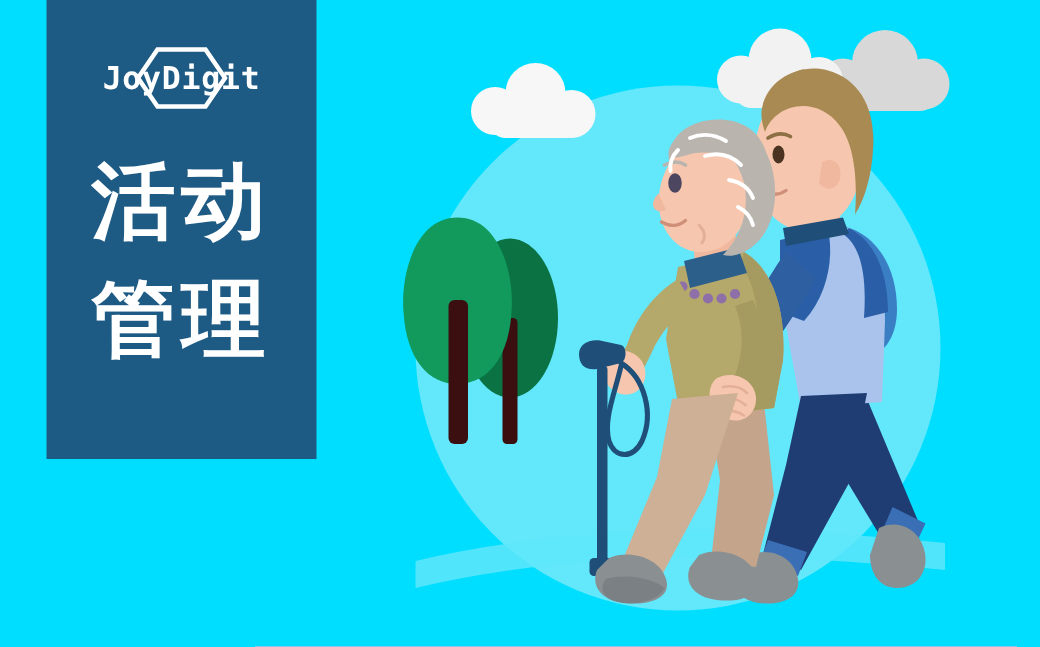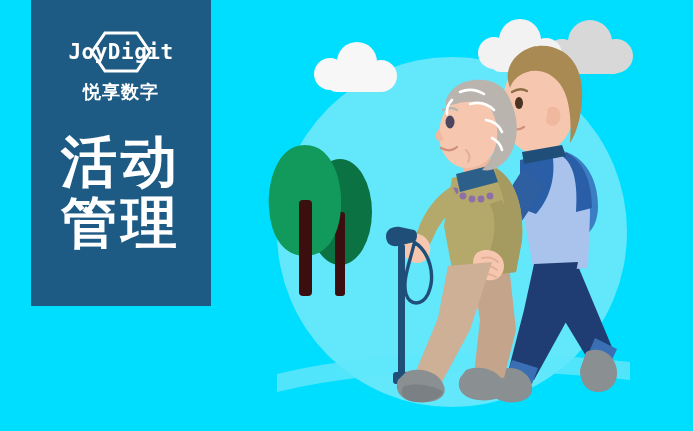--- a/index.html
+++ b/index.html
@@ -60,21 +60,21 @@
     font-weight:700;
     letter-spacing:4px;
     line-height:1.05;
     font-family:"DejaVu Sans","Liberation Sans",sans-serif;
   }
   .title-line2{
     font-size:56px;
     font-weight:bold;
     letter-spacing:4px;
     line-height:1.05;
-    margin-top:2px;
+    margin-top:20px;
     font-family:"DejaVu Sans","Liberation Sans",sans-serif;
   }
 </style>
 </head>
 <body>
 
 <div id="stage">
 
   <svg id="illustration" viewBox="0 0 693 431" xmlns="http://www.w3.org/2000/svg">
 
@@ -207,21 +207,20 @@
 
   <div class="panel">
 
     <div class="logo-wrap">
       <svg class="hexmark" viewBox="0 0 62 42" xmlns="http://www.w3.org/2000/svg">
         <polygon points="15,2 47,2 60,21 47,40 15,40 2,21" fill="none" stroke="#FFFFFF" stroke-width="3"></polygon>
       </svg>
       <div class="logo-text">JoyDigit</div>
     </div>
 
-    <div class="logo-sub">悦享数字</div>
 
     <div class="title-block">
       <div class="title-line1">活动</div>
       <div class="title-line2">管理</div>
     </div>
   </div>
 
 </div>
 
 </body></html>

